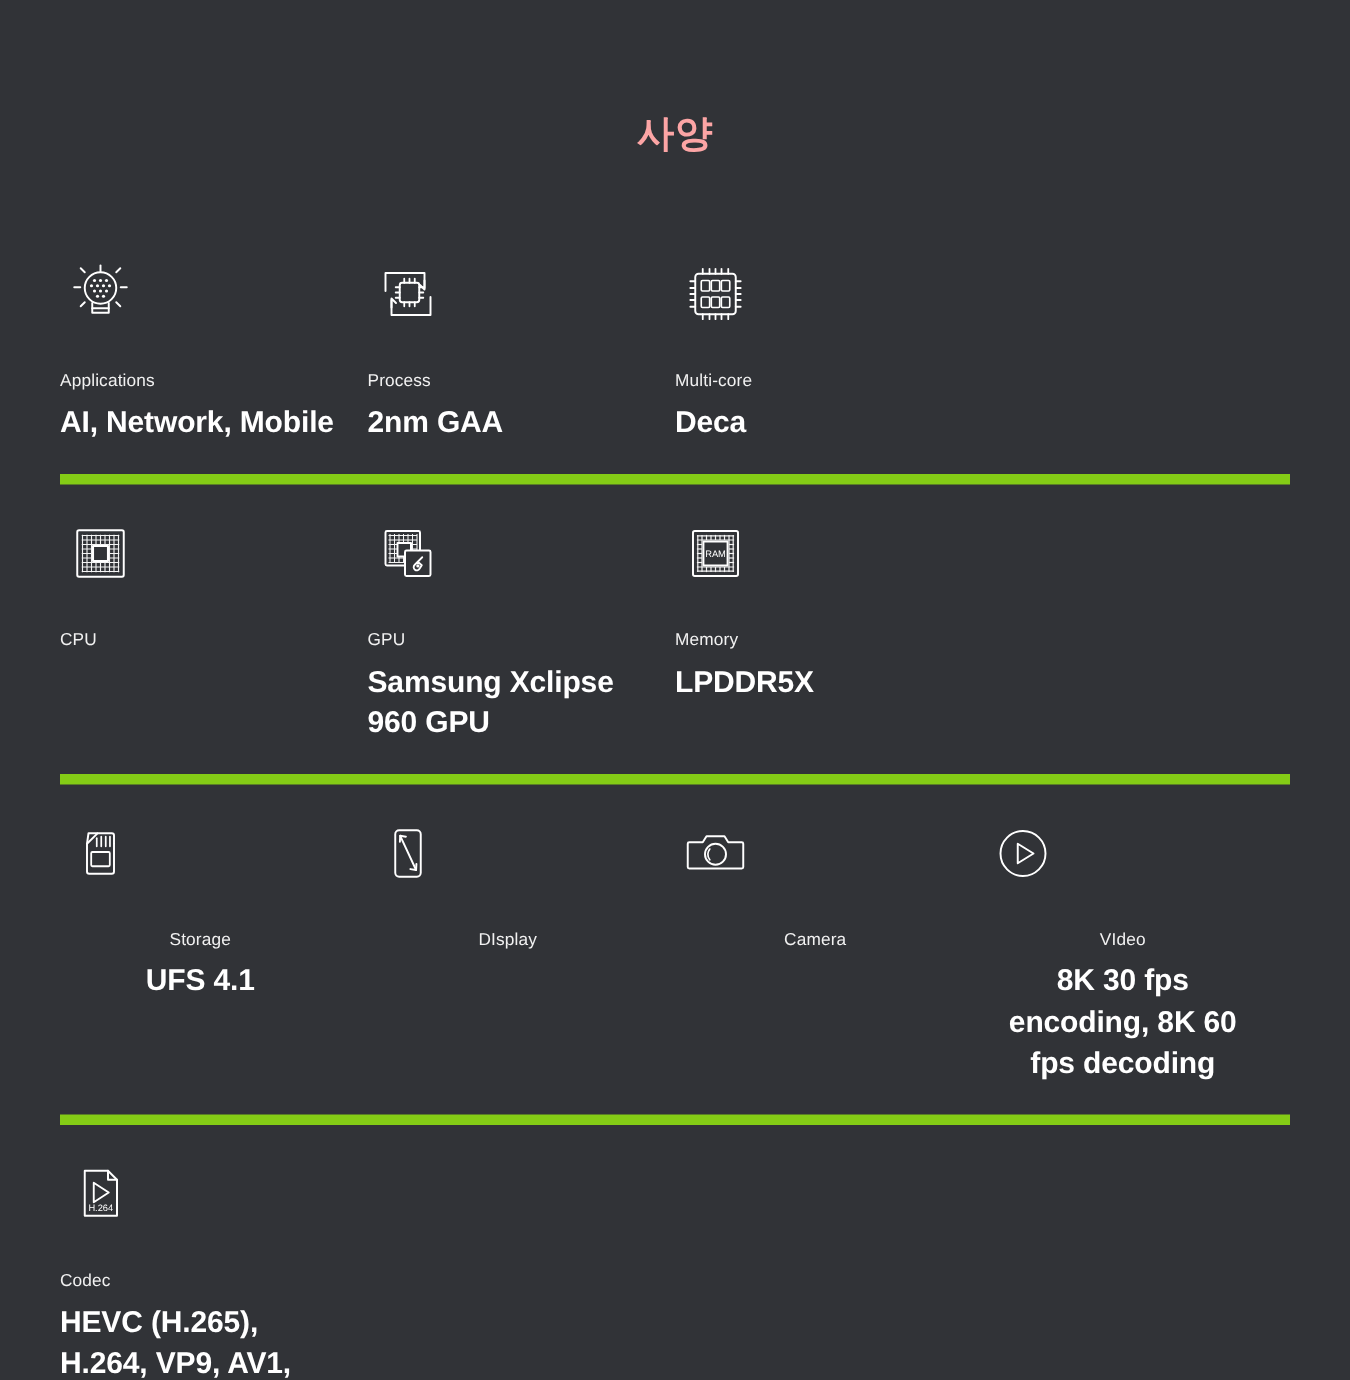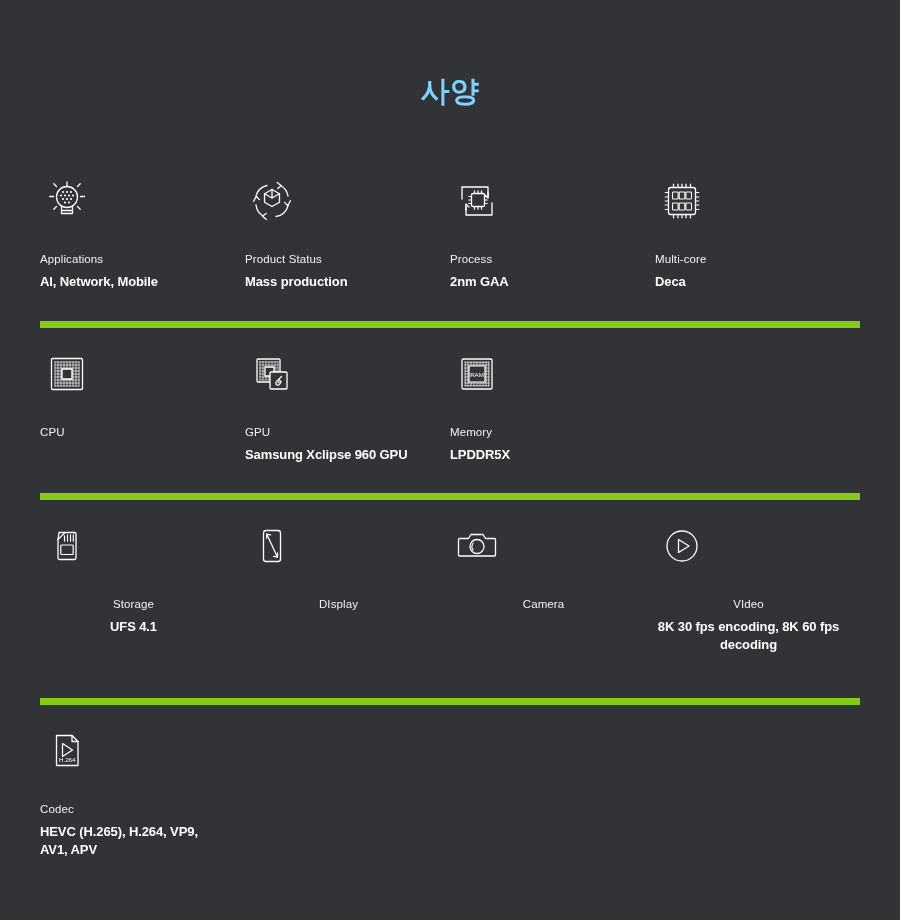--- a/index.html
+++ b/index.html
@@ -17,23 +17,23 @@
     overflow: hidden;
   }
   .page {
     position: relative;
     width: 900px;
     height: 920px;
     padding: 0 40px;
   }
   .page-title {
     text-align: center;
-    font-size: 29px;
+    font-size: 25px;
     font-weight: bold;
-    color: #7dd3fc;
+    color: #fca5a5;
     letter-spacing: 0.5px;
     padding-top: 74px;
     margin: 0 0 46px 0;
     line-height: 1.2;
   }
   .spec-section {
     width: 820px;
     margin: 0 auto;
   }
   .spec-row {
@@ -69,21 +69,21 @@
   }
   .spec-label {
     font-size: 11.5px;
     font-weight: normal;
     color: #f1f1f1;
     line-height: 1.35;
     margin-bottom: 6px;
     letter-spacing: 0.1px;
   }
   .spec-value {
-    font-size: 13px;
+    font-size: 20px;
     font-weight: bold;
     color: #ffffff;
     line-height: 1.38;
     letter-spacing: -0.1px;
   }
 </style>
 </head>
 <body>
 
 <div class="page">
@@ -120,38 +120,20 @@
                 <circle cx="31" cy="25" r="1.05"></circle>
               <circle cx="25" cy="28.5" r="1.05"></circle>
                 <circle cx="29" cy="28.5" r="1.05"></circle>
             </g>
           </svg>
         </span>
         <div class="spec-label">Applications</div>
         <div class="spec-value">AI, Network, Mobile</div>
       </div>
 
-      <div class="spec-item">
-        <span class="spec-icon">
-          <svg viewBox="0 0 54 54" fill="none" stroke="#ffffff" stroke-width="1.3" stroke-linecap="round" stroke-linejoin="round">
-            <path d="M27 15.5 L34.5 19.7 L34.5 28.3 L27 32.5 L19.5 28.3 L19.5 19.7 Z"></path>
-            <path d="M27 15.5 L27 24 M27 24 L34.5 19.7 M27 24 L19.5 19.7"></path>
-            <path d="M35.5 11.5 A15 15 0 0 1 43 22"></path>
-            <path d="M43 32 A15 15 0 0 1 31 42.5"></path>
-            <path d="M18 42 A15 15 0 0 1 11 31"></path>
-            <path d="M11 22 A15 15 0 0 1 22 11.5"></path>
-            <path d="M32.2 8.5 L36.3 11.7 L32.6 14.5"></path>
-            <path d="M45.5 26.5 L42.8 31.8 L39.6 28.4"></path>
-            <path d="M21.5 45.5 L17.4 42.3 L21.2 39.5"></path>
-            <path d="M8.5 27.5 L11.2 22.2 L14.4 25.6"></path>
-          </svg>
-        </span>
-        <div class="spec-label">Product Status</div>
-        <div class="spec-value">Mass production</div>
-      </div>
 
       <div class="spec-item">
         <span class="spec-icon">
           <svg viewBox="0 0 54 54" fill="none" stroke="#ffffff" stroke-width="1.3" stroke-linecap="round" stroke-linejoin="round">
             <path d="M12 25 L12 13 L38 13 L38 23"></path>
             <path d="M42 29 L42 41 L16 41 L16 31"></path>
             <path d="M38 18 L38 24 L35 21"></path>
             <path d="M16 36 L16 30 L19 33"></path>
             <rect x="21.5" y="19.5" width="13" height="13" rx="1.6"></rect>
             <g stroke-width="1.2">

